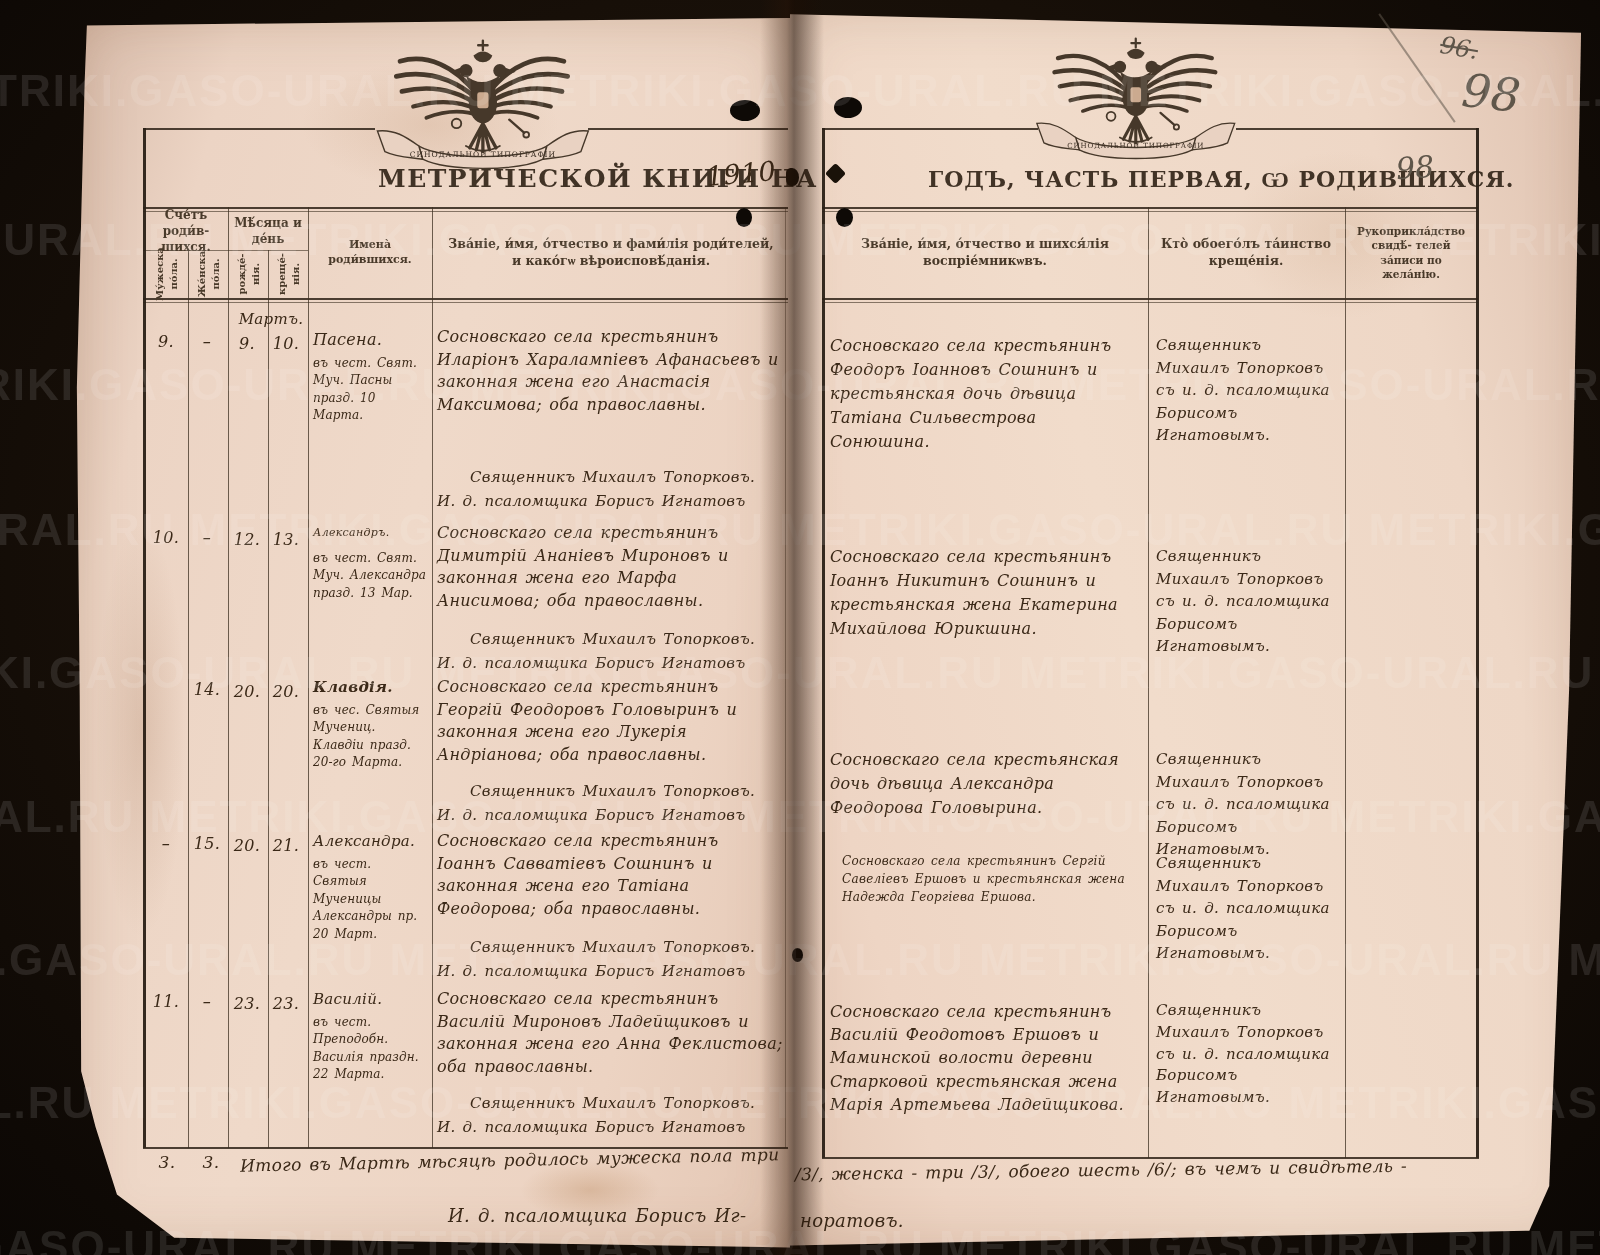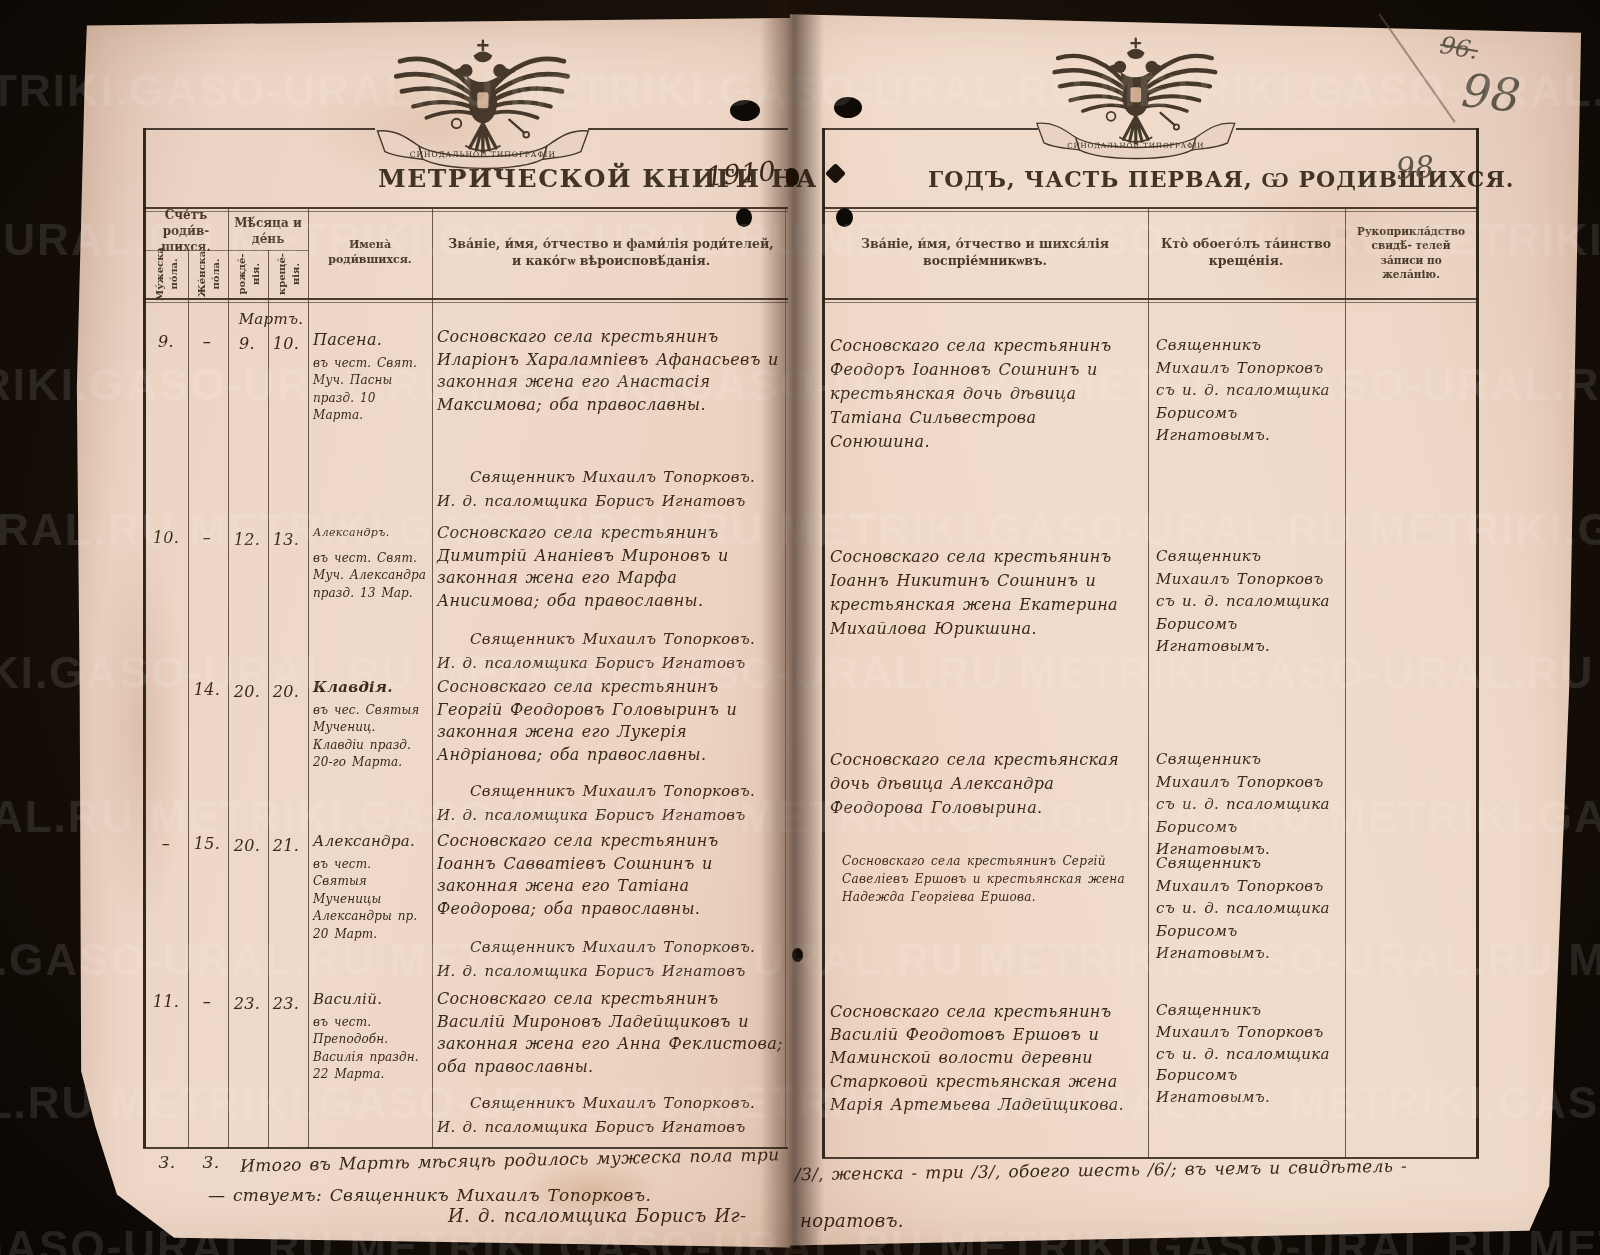--- a/index.html
+++ b/index.html
@@ -206,21 +206,20 @@
   <div class="hw" style="left:437px;top:988px;width:346px;font-size:16px;line-height:1.42;">Сосновскаго села крестьянинъ Василій Мироновъ Ладейщиковъ и законная жена его Анна Феклистова; оба православны.</div>
   <div class="hw" style="left:470px;top:1094px;font-size:15px;">Священникъ Михаилъ Топорковъ.</div>
   <div class="hw" style="left:437px;top:1118px;font-size:15px;">И. д. псаломщика Борисъ Игнатовъ</div>
   <div class="hw" style="left:830px;top:1000px;width:312px;font-size:16px;line-height:1.45;">Сосновскаго села крестьянинъ Василій Феодотовъ Ершовъ и Маминской волости деревни Старковой крестьянская жена Марія Артемьева Ладейщикова.</div>
   <div class="hw" style="left:1156px;top:1000px;width:182px;font-size:15px;line-height:1.45;">Священникъ Михаилъ Топорковъ съ и. д. псаломщика Борисомъ Игнатовымъ.</div>
 
   <div class="hw num" style="left:148px;top:1152px;width:38px;font-size:17px;">3.</div>
   <div class="hw num" style="left:192px;top:1152px;width:38px;font-size:17px;">3.</div>
   <div class="hw" style="left:240px;top:1150px;font-size:17px;white-space:nowrap;transform:rotate(-1.2deg);">Итого въ Мартѣ мѣсяцѣ родилось мужеска пола три</div>
   <div class="hw" style="left:795px;top:1160px;font-size:17px;white-space:nowrap;transform:rotate(-0.8deg);">/3/, женска - три /3/, обоего шесть /6/; въ чемъ и свидѣтель -</div>
-  <div class="hw" style="left:208px;top:1185px;font-size:17px;white-space:nowrap;">— ствуемъ: Священникъ Михаилъ Топорковъ.</div>
   <div class="hw" style="left:448px;top:1205px;font-size:18px;white-space:nowrap;">И. д. псаломщика   Борисъ Иг-</div>
   <div class="hw" style="left:800px;top:1210px;font-size:18px;white-space:nowrap;">норатовъ.</div>
 
   <div class="pline" style="left:1416px;top:2px;width:2px;height:132px;transform:rotate(-35deg);"></div>
   <div class="pencil" style="left:1440px;top:34px;font-size:24px;transform:rotate(10deg);text-decoration:line-through;">96.</div>
   <div class="pencil" style="left:1462px;top:66px;font-size:46px;transform:rotate(6deg);">98</div>
   <div class="pencil" style="left:1396px;top:150px;font-size:30px;transform:rotate(-4deg);">98</div>
 
   <div class="hole" style="left:730px;top:100px;width:30px;height:21px;"></div>
   <div class="hole" style="left:834px;top:97px;width:28px;height:21px;"></div>

